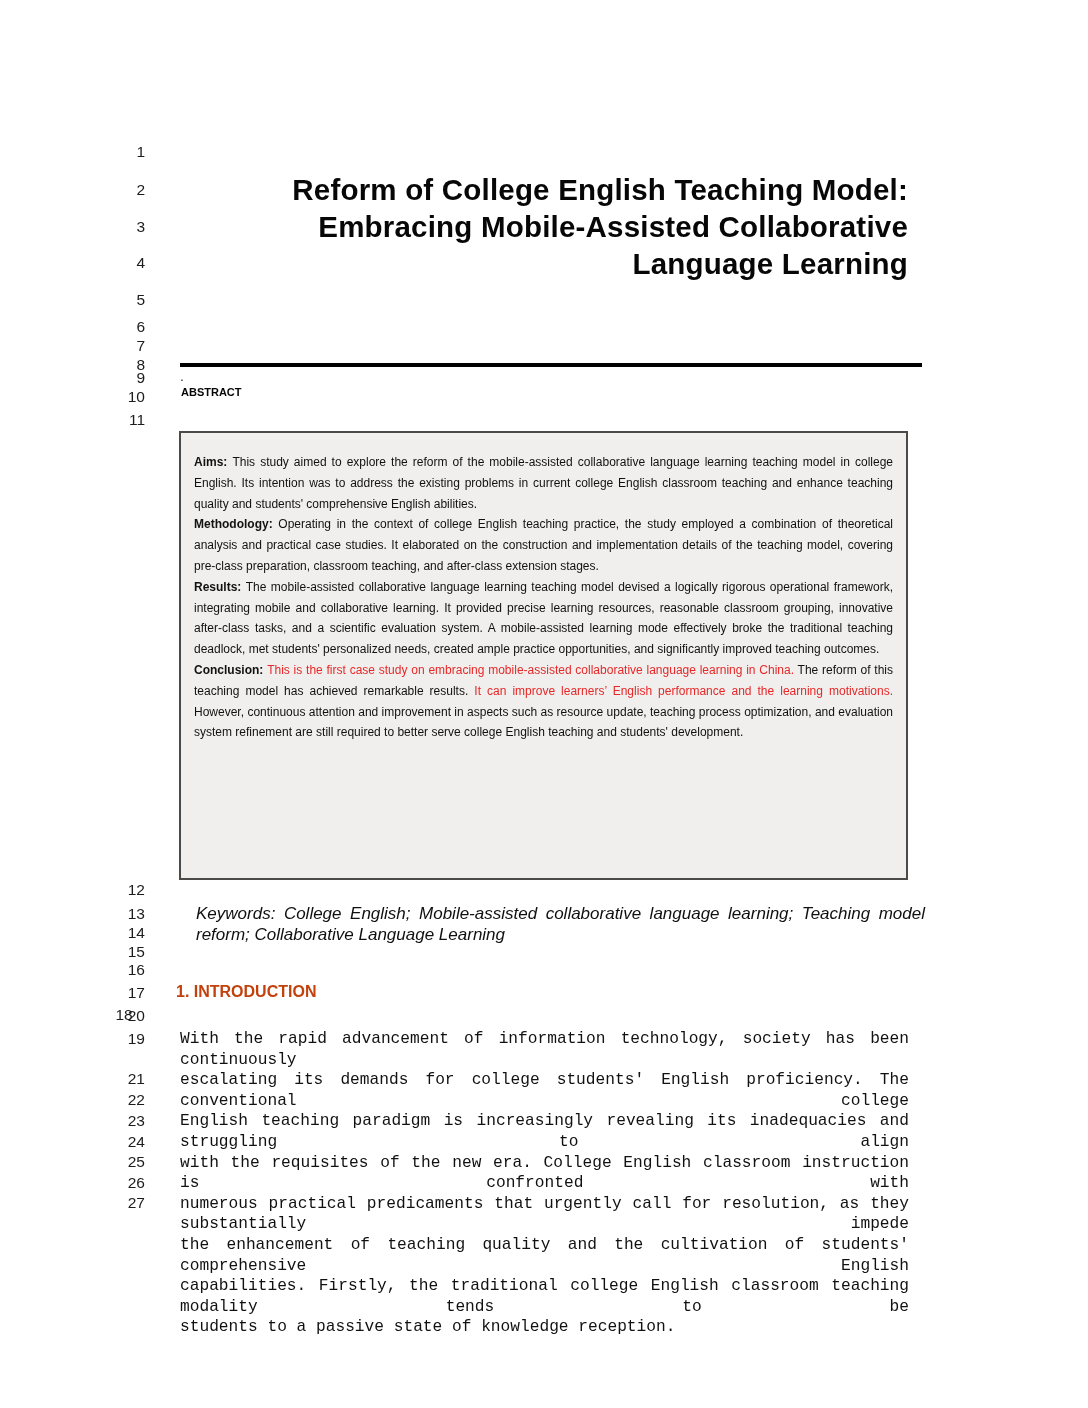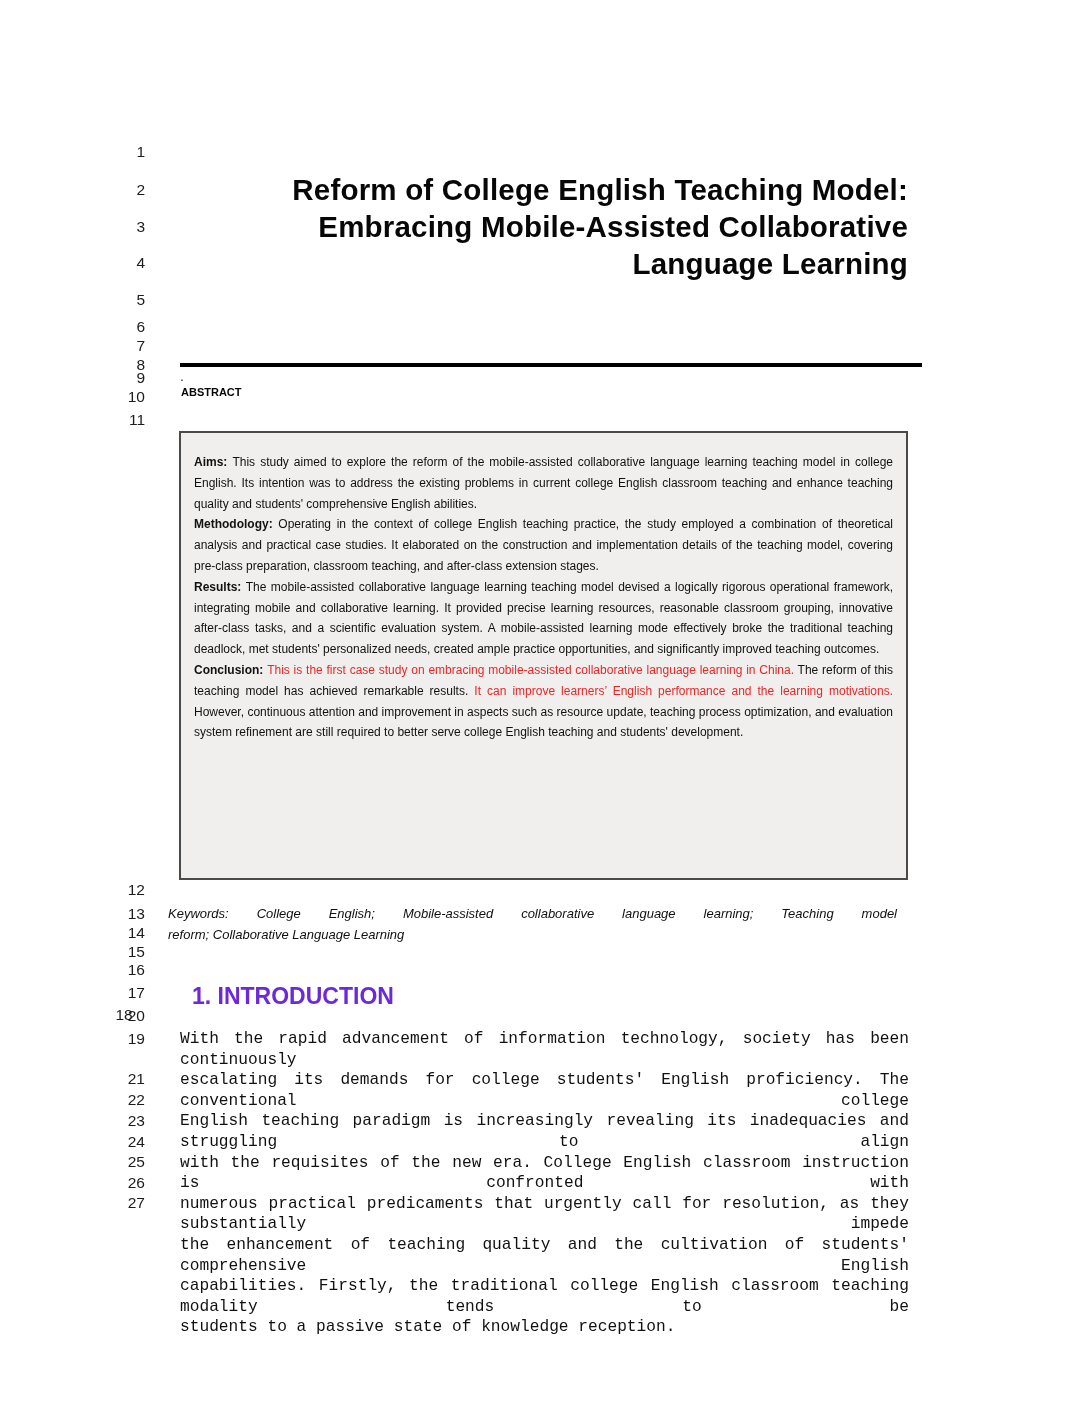--- a/index.html
+++ b/index.html
@@ -23,24 +23,24 @@
     position:absolute; left:179px; top:431px; width:729px; height:449px;
     box-sizing:border-box; background:var(--box-bg,#f0efed);
     border:2px solid var(--box-border,#4a4a4a);
     padding:19px 13px 10px 13px;
     font-size:12px; line-height:20.8px; text-align:justify; color:#111;
   }
   .abstract-box p { margin:0; }
   .seg-bold { font-weight:bold; }
   .seg-red { color:var(--red,#e62828); }
   .keywords {
-    position:absolute; left:168px; top:903px; width:729px;
-    font-style:italic; font-size:13px; line-height:21px; color:#101010;
+    position:absolute; left:196px; top:903px; width:729px;
+    font-style:italic; font-size:17px; line-height:21px; color:#101010;
   }
-  .intro-heading { position:absolute; left:192px; top:983px; font-size:23px; font-weight:bold; color:#6d28d9; }
+  .intro-heading { position:absolute; left:176px; top:983px; font-size:16px; font-weight:bold; color:#c2410c; }
   .intro {
     position:absolute; left:180px; top:1029px; width:729px;
     font-size:16.2px; line-height:20.6px; color:#111;font-family:Liberation Mono, monospace;
   }
   .fline { text-align:justify; text-align-last:justify; }
   .lline { text-align:left; }
 </style>
 </head>
 <body>
 

